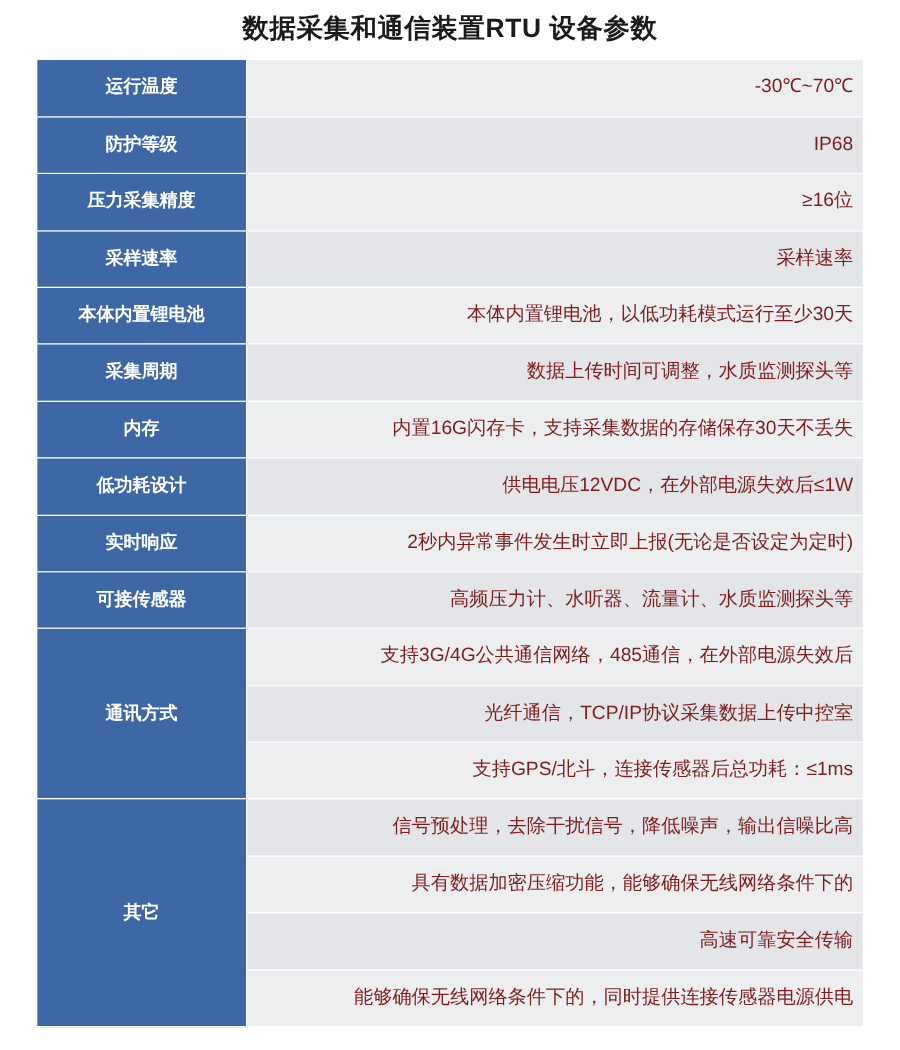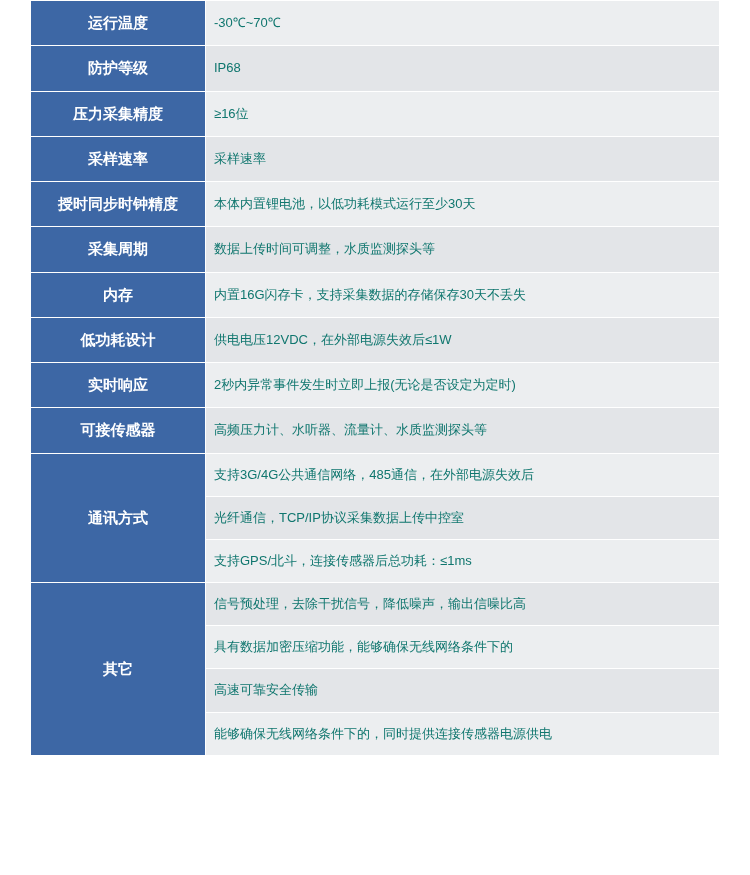--- a/index.html
+++ b/index.html
@@ -46,35 +46,36 @@
     color: #ffffff;
     font-size: 15px;
     font-weight: bold;
     text-align: center;
     padding: 12px 4px;
     line-height: 1.35;
     margin-top: 43px;
   }
   td.value {
     background: #eceef0;
-    color: #0f766e;
-    font-size: 13px;
-    text-align: left;
+    color: #7f1d1d;
+    font-size: 16px;
+    text-align: right;
     padding: 12px 8px;
     line-height: 1.4;
   }
   td.value.alt {
     background: #e3e5e8;
   }
 </style>
 </head>
 <body>
 
 <div class="sheet">
 
+  <div class="title">数据采集和通信装置RTU 设备参数</div>
 
   <table class="spec">
     <tbody>
 
       <tr>
         <td class="label">运行温度</td>
         <td class="value">-30℃~70℃</td>
       </tr>
 
       <tr>
@@ -86,21 +87,21 @@
         <td class="label">压力采集精度</td>
         <td class="value">≥16位</td>
       </tr>
 
       <tr>
         <td class="label">采样速率</td>
         <td class="value alt">采样速率</td>
       </tr>
 
       <tr>
-        <td class="label">授时同步时钟精度</td>
+        <td class="label">本体内置锂电池</td>
         <td class="value">本体内置锂电池，以低功耗模式运行至少30天</td>
       </tr>
 
       <tr>
         <td class="label">采集周期</td>
         <td class="value alt">数据上传时间可调整，水质监测探头等</td>
       </tr>
 
       <tr>
         <td class="label">内存</td>

